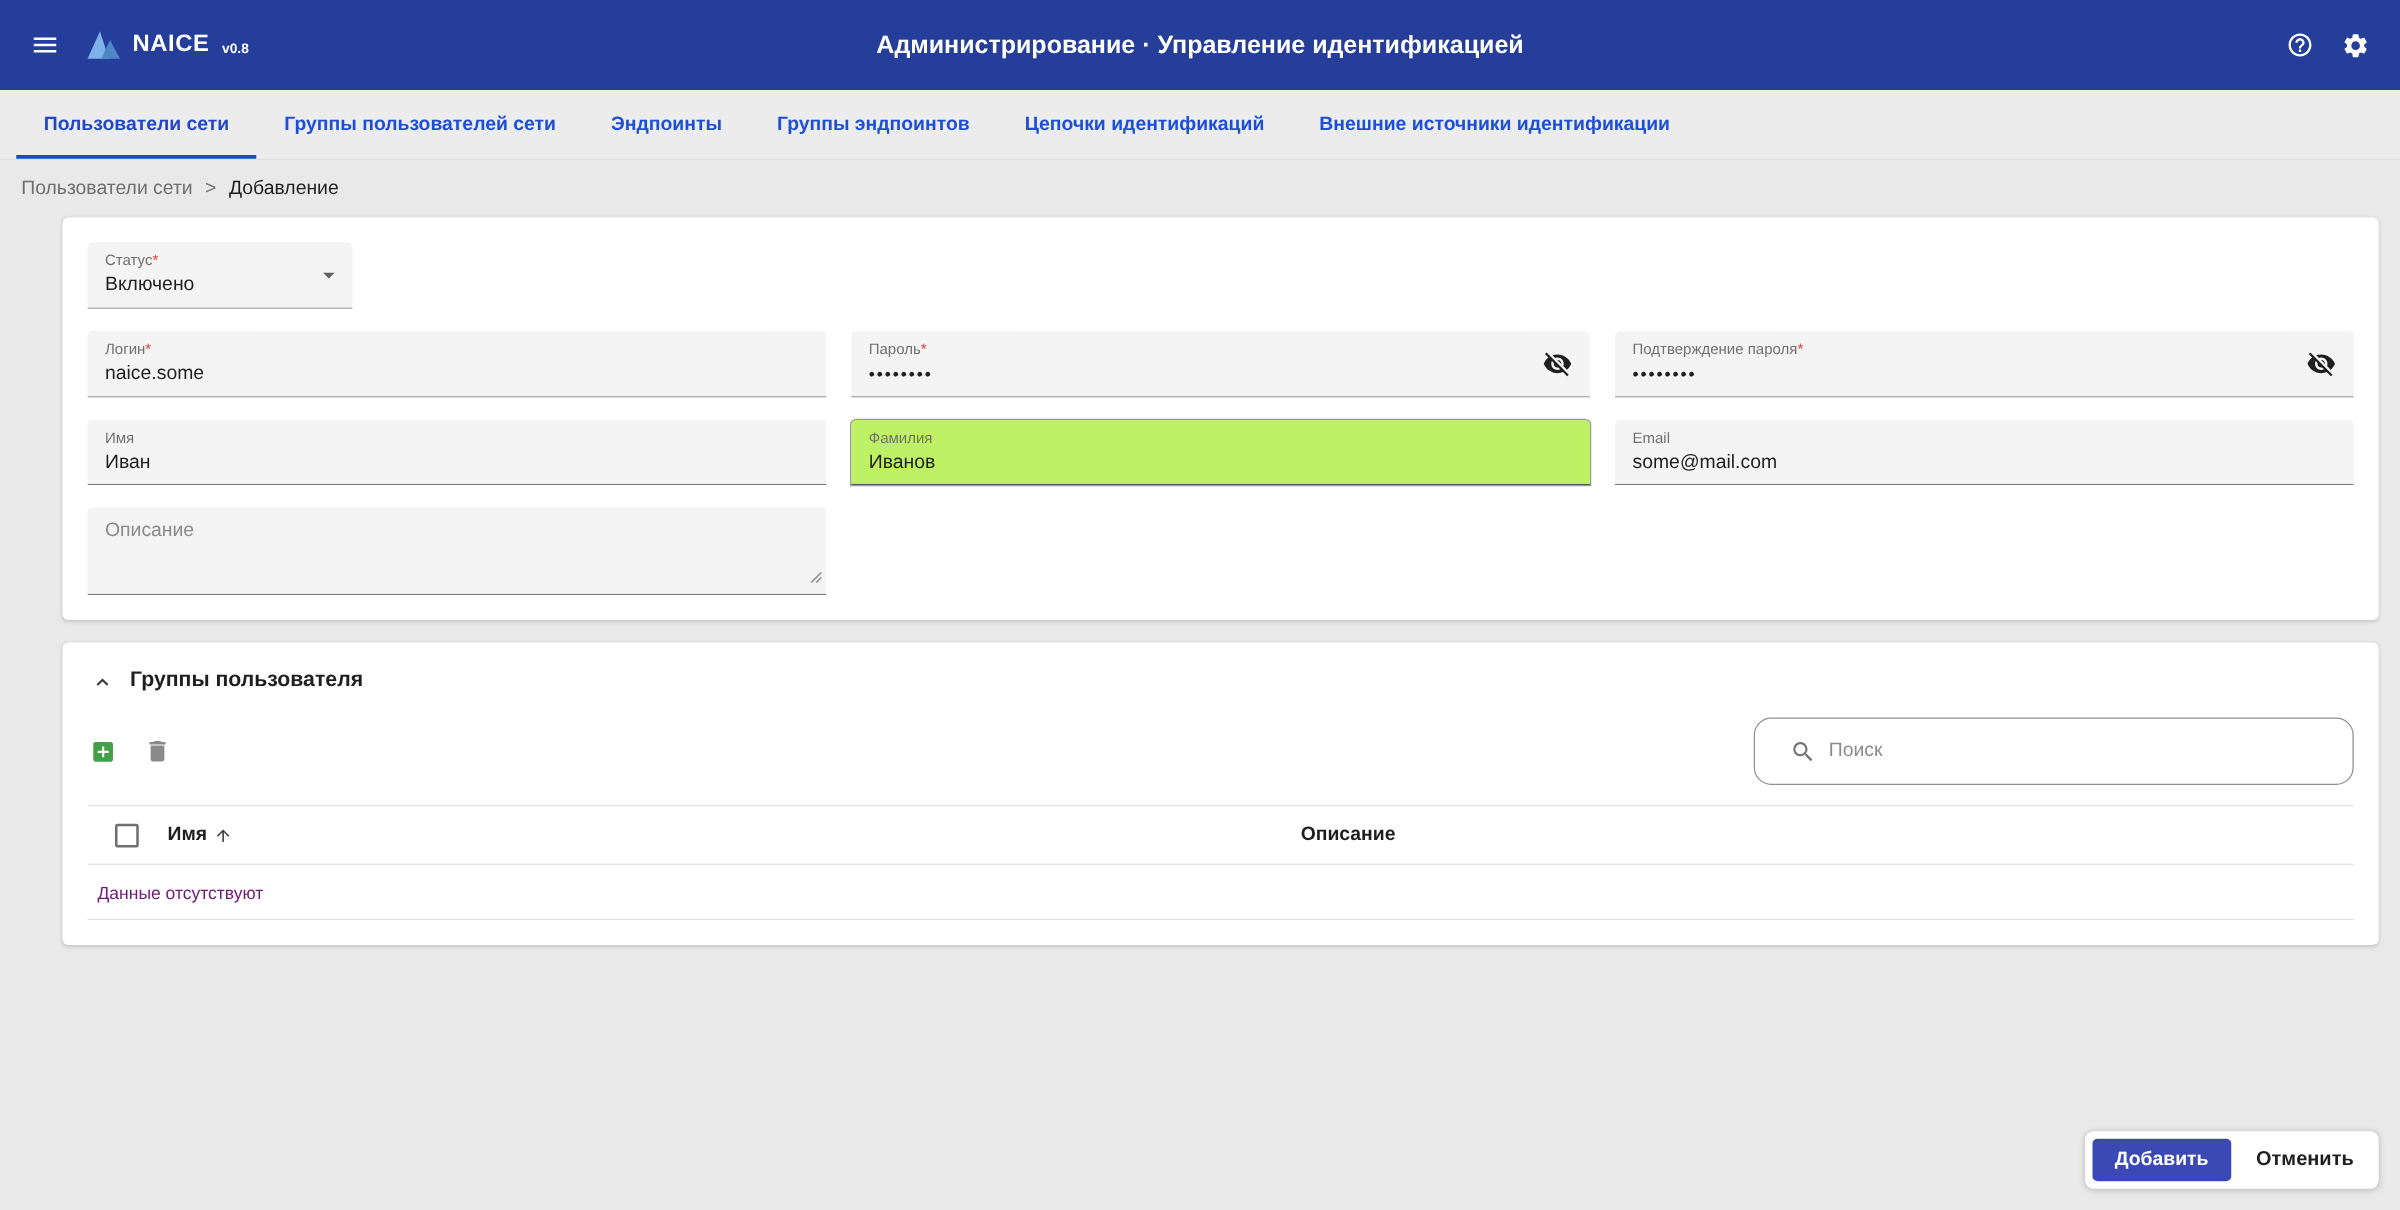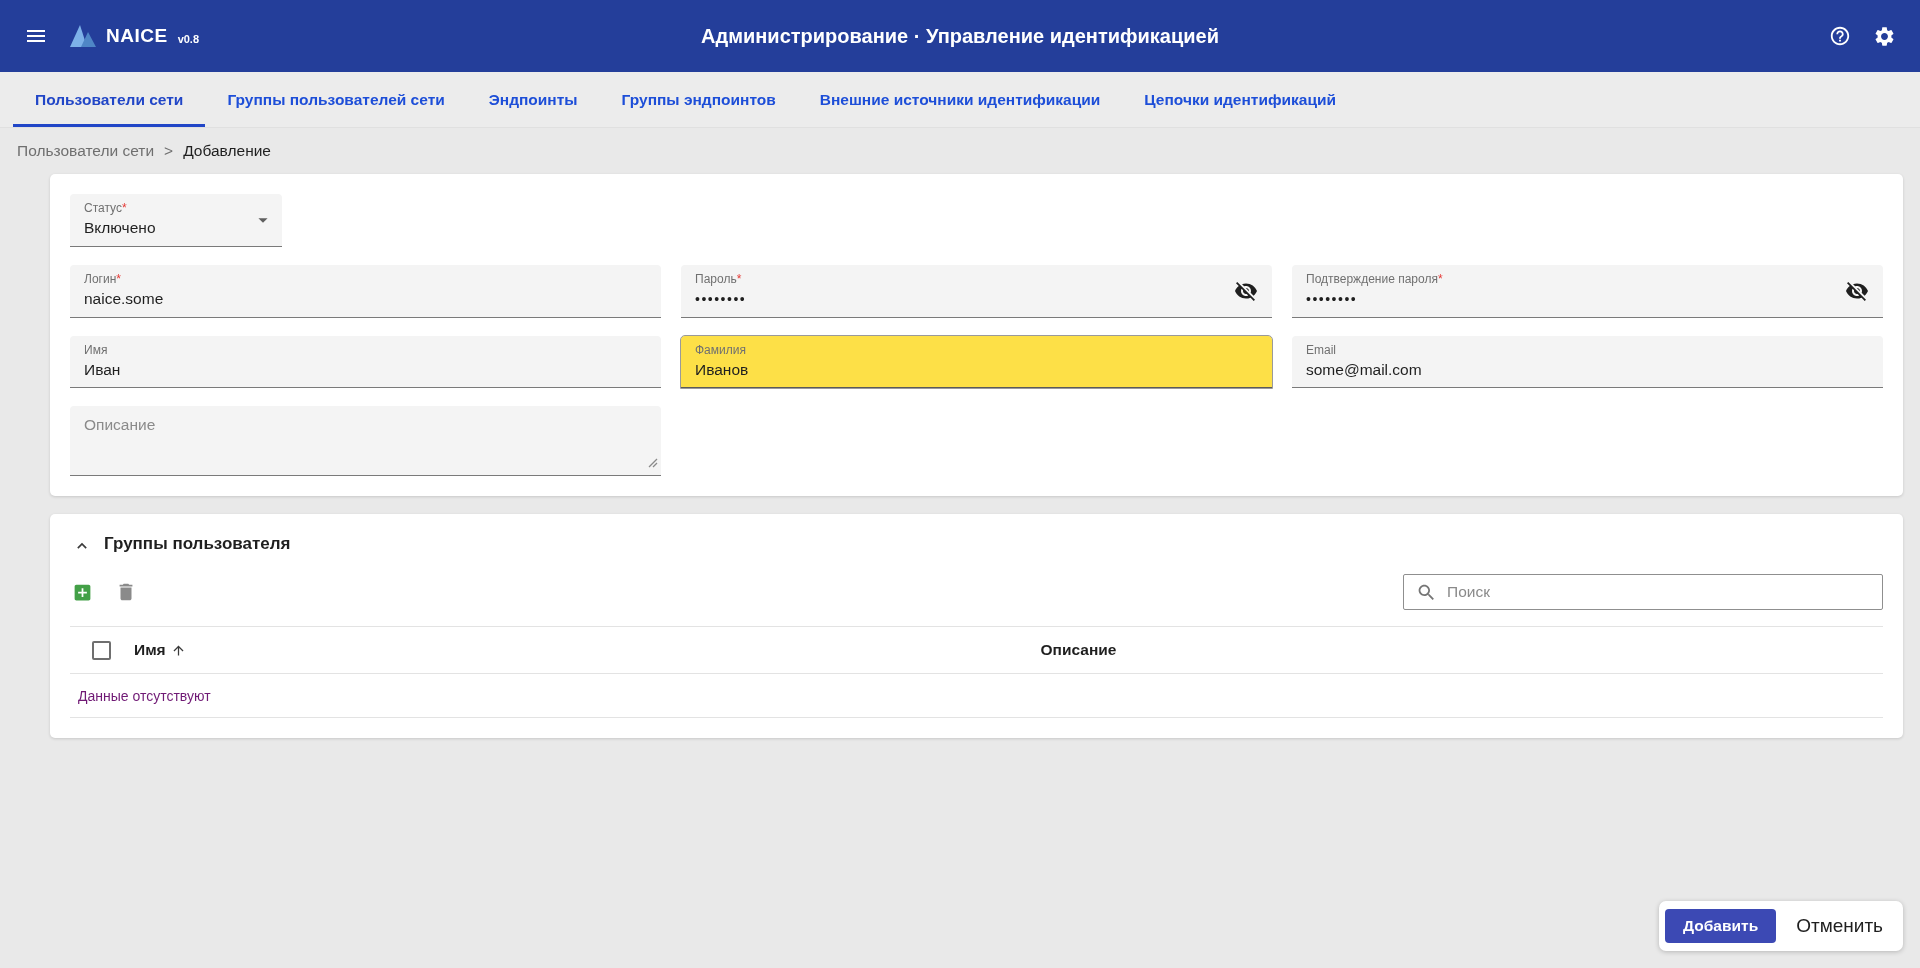--- a/index.html
+++ b/index.html
@@ -93,21 +93,21 @@
     border-radius: 4px 4px 0 0;
     padding: 7px 14px 8px;
     min-height: 52px;
     position: relative;
     cursor: text;
   }
   .field-label { font-size: 12px; color: #707070; line-height: 1.2; }
   .req-star { color: #e53935; }
   .field-value { font-size: 15.5px; color: #1f1f1f; margin-top: 3px; line-height: 1.25; }
   .field.focused {
-    background: #fde047;
+    background: #bef264;
     outline: 1px solid #9a9a9a;
     border-bottom: 1px solid #5a5a5a;
   }
   .field .trailing-icon {
     position: absolute; right: 10px; top: 50%; transform: translateY(-50%);
     background: none; border: none; cursor: pointer; display: flex; padding: 4px;
   }
   .password-dots { letter-spacing: 1.5px; font-size: 14px; margin-top: 5px; }
 
   .select-field { width: 212px; cursor: pointer; }
@@ -133,25 +133,25 @@
   .section-header { display: flex; gap: 10px; margin-bottom: 16px; }
   .section-title { font-size: 17px; font-weight: 700; }
   .collapse-btn { background: none; border: none; cursor: pointer; display: flex; padding: 2px; }
 
   .toolbar { display: flex; align-items: center; margin-bottom: 16px; }
   .toolbar-left { display: flex; align-items: center; gap: 18px; }
   .tool-btn { background: none; border: none; cursor: pointer; display: flex; padding: 2px; }
 
   .search-box {
     margin-left: auto;
-    width: 480px; height: 36px;
+    width: 480px; height: 54px;
     border: 1px solid #8f8f8f;
-    border-radius: 2px;
+    border-radius: 14px;
     display: flex; align-items: center;
-    padding: 0 12px; gap: 10px;
+    padding: 0 28px; gap: 10px;
     background: #fff;
   }
   .search-box input {
     border: none; outline: none; flex: 1;
     font-size: 15.5px; font-family: inherit; color: #1f1f1f;
     background: transparent;
   }
   .search-box input::placeholder { color: #8a8a8a; }
 
   .grp-table { width: 100%; }
@@ -185,21 +185,21 @@
   }
   .btn-primary {
     background: #3c49b4; color: #fff;
     border: none; border-radius: 4px;
     font-size: 15.5px; font-weight: 700; font-family: inherit;
     padding: 8px 18px; cursor: pointer;
   }
   .btn-text {
     background: transparent; color: #1f1f1f;
     border: none; border-radius: 4px;
-    font-size: 19px; font-weight: 400; font-family: inherit;
+    font-size: 16px; font-weight: 700; font-family: inherit;
     padding: 8px 14px; cursor: pointer;
   }
 </style>
 </head>
 <body>
 
 <header class="app-header">
   <button class="icon-btn">
     <span style="display:flex">
       <svg width="24" height="24" viewBox="0 0 24 24">
@@ -234,22 +234,22 @@
       </span>
     </button>
   </div>
 </header>
 
 <nav class="tab-bar">
   <div class="tab active">Пользователи сети</div>
   <div class="tab">Группы пользователей сети</div>
   <div class="tab">Эндпоинты</div>
   <div class="tab">Группы эндпоинтов</div>
+  <div class="tab">Цепочки идентификаций</div>
   <div class="tab">Внешние источники идентификации</div>
-  <div class="tab">Цепочки идентификаций</div>
 </nav>
 
 <div class="breadcrumb">
   <span class="breadcrumb-link">Пользователи сети</span>
   <span class="breadcrumb-sep">&gt;</span>
   <span class="breadcrumb-current">Добавление</span>
 </div>
 
 <div class="content">
 

